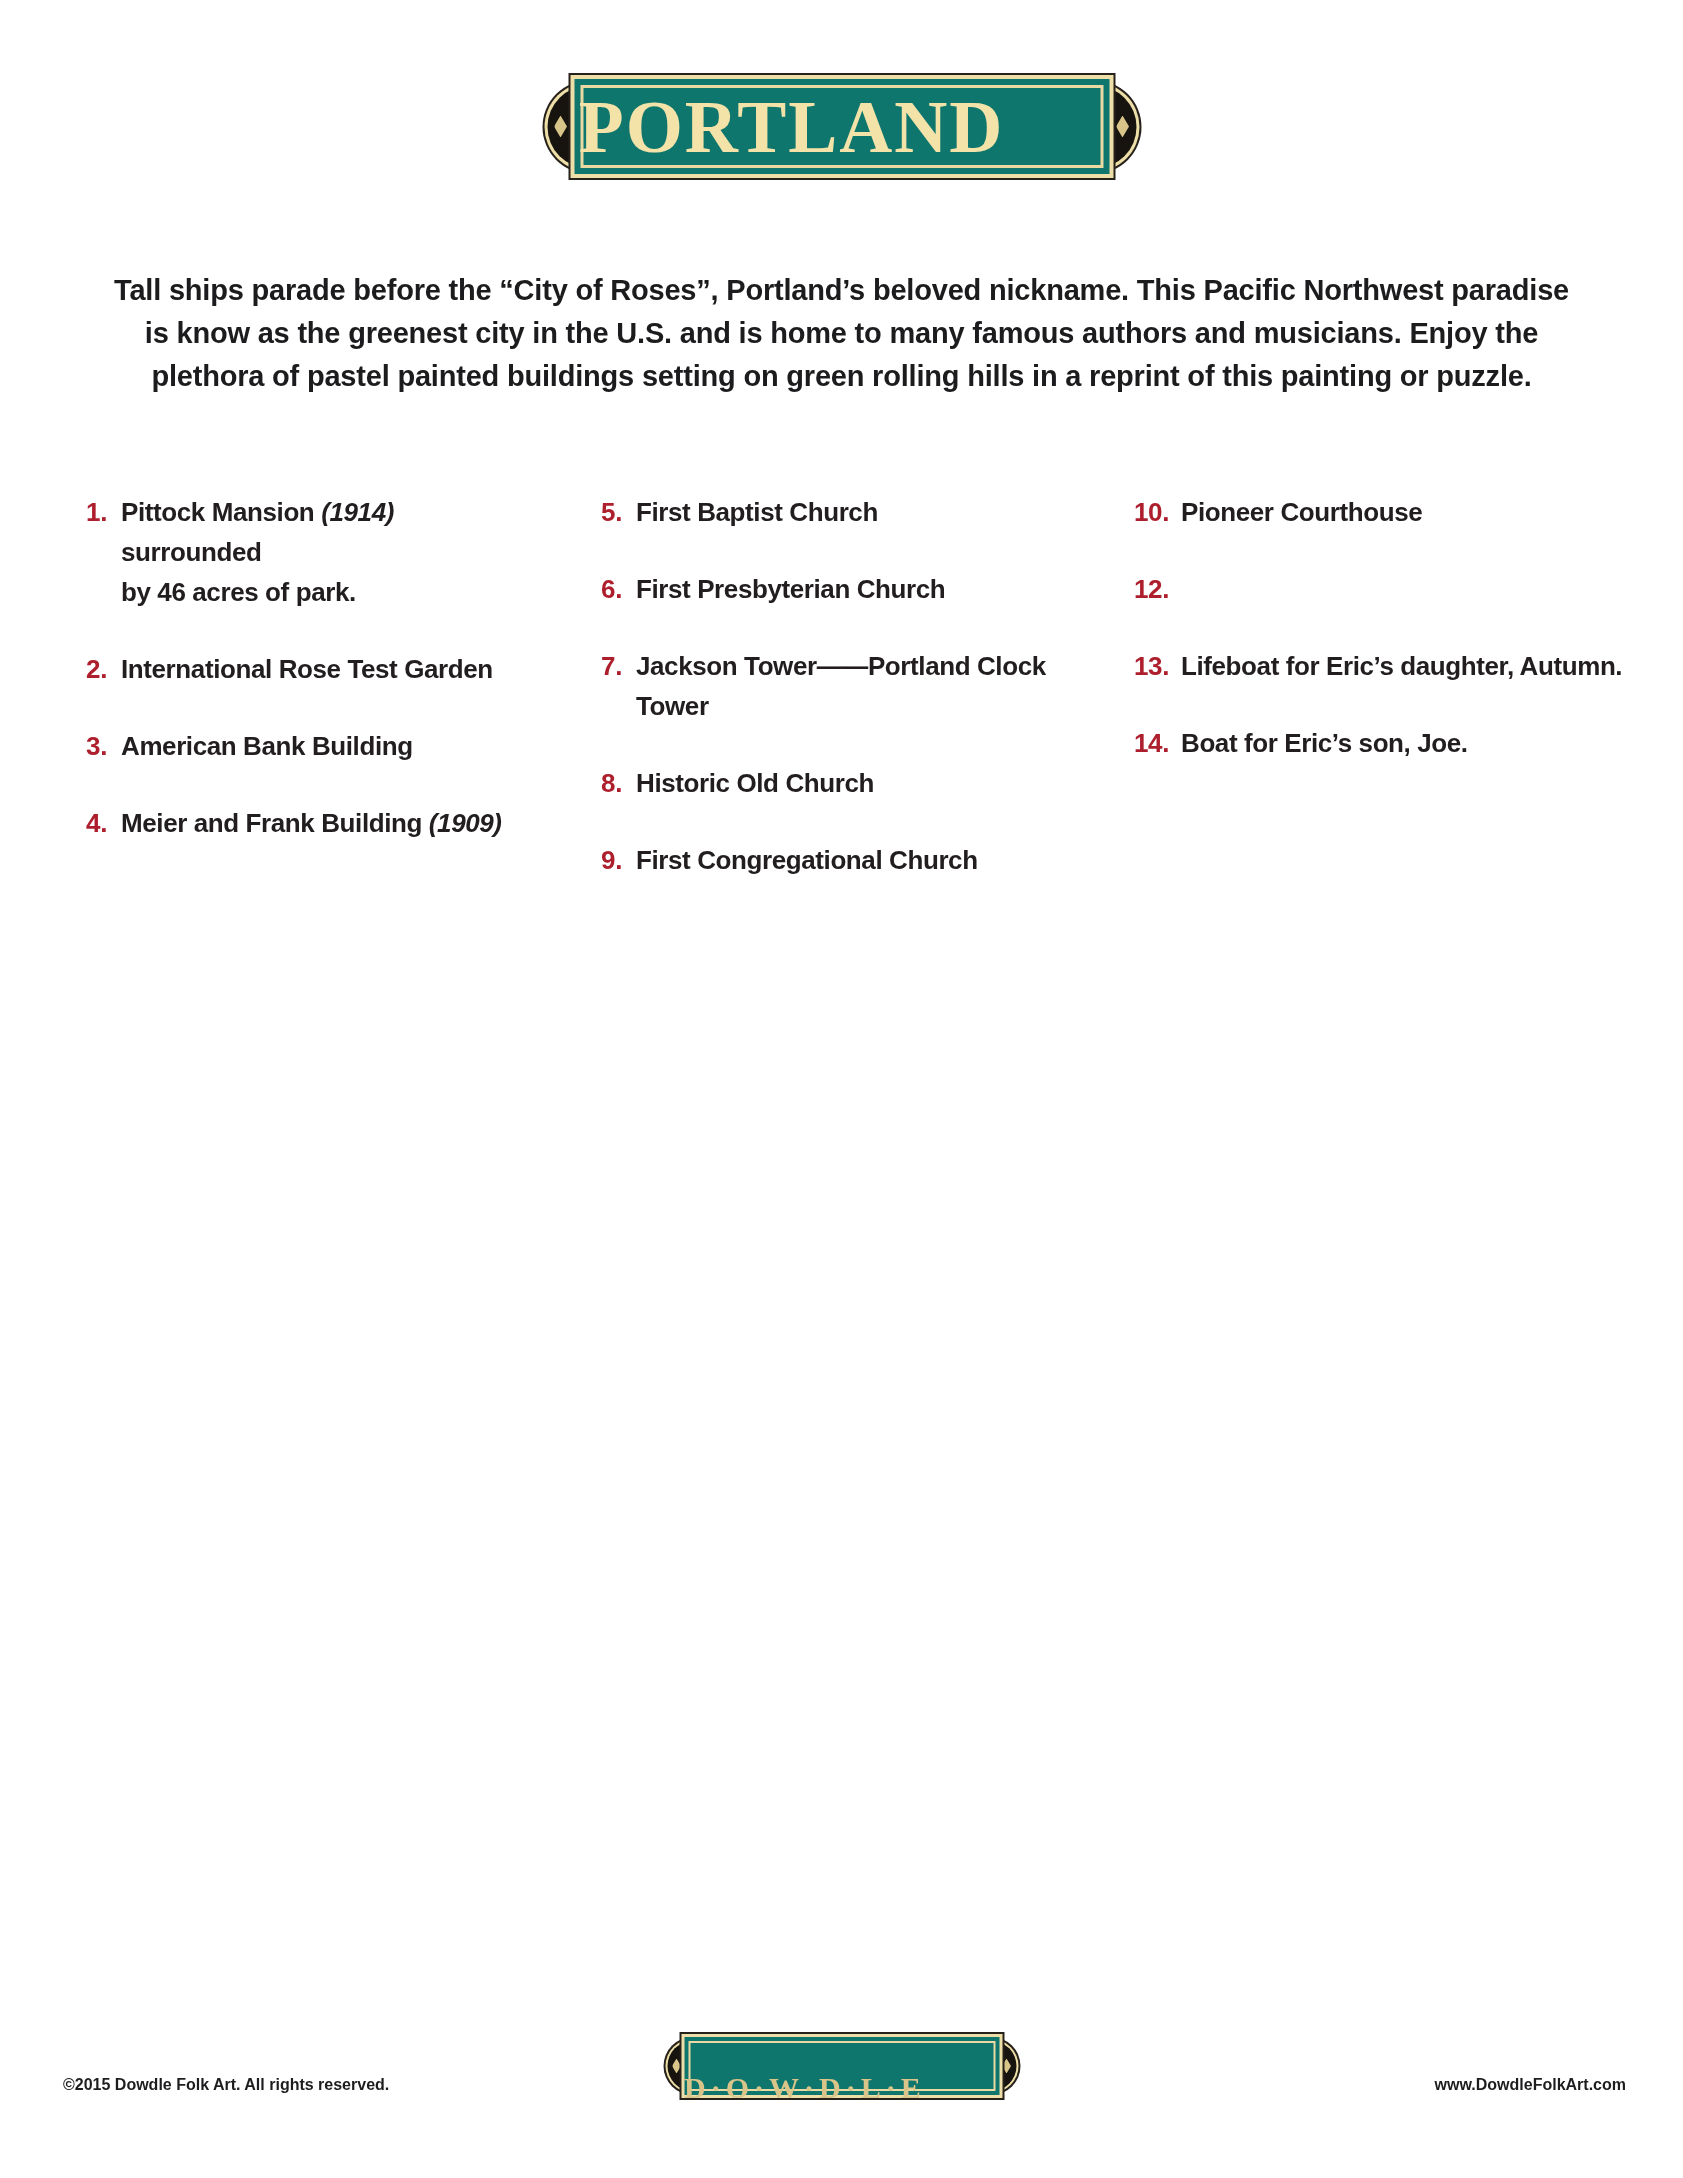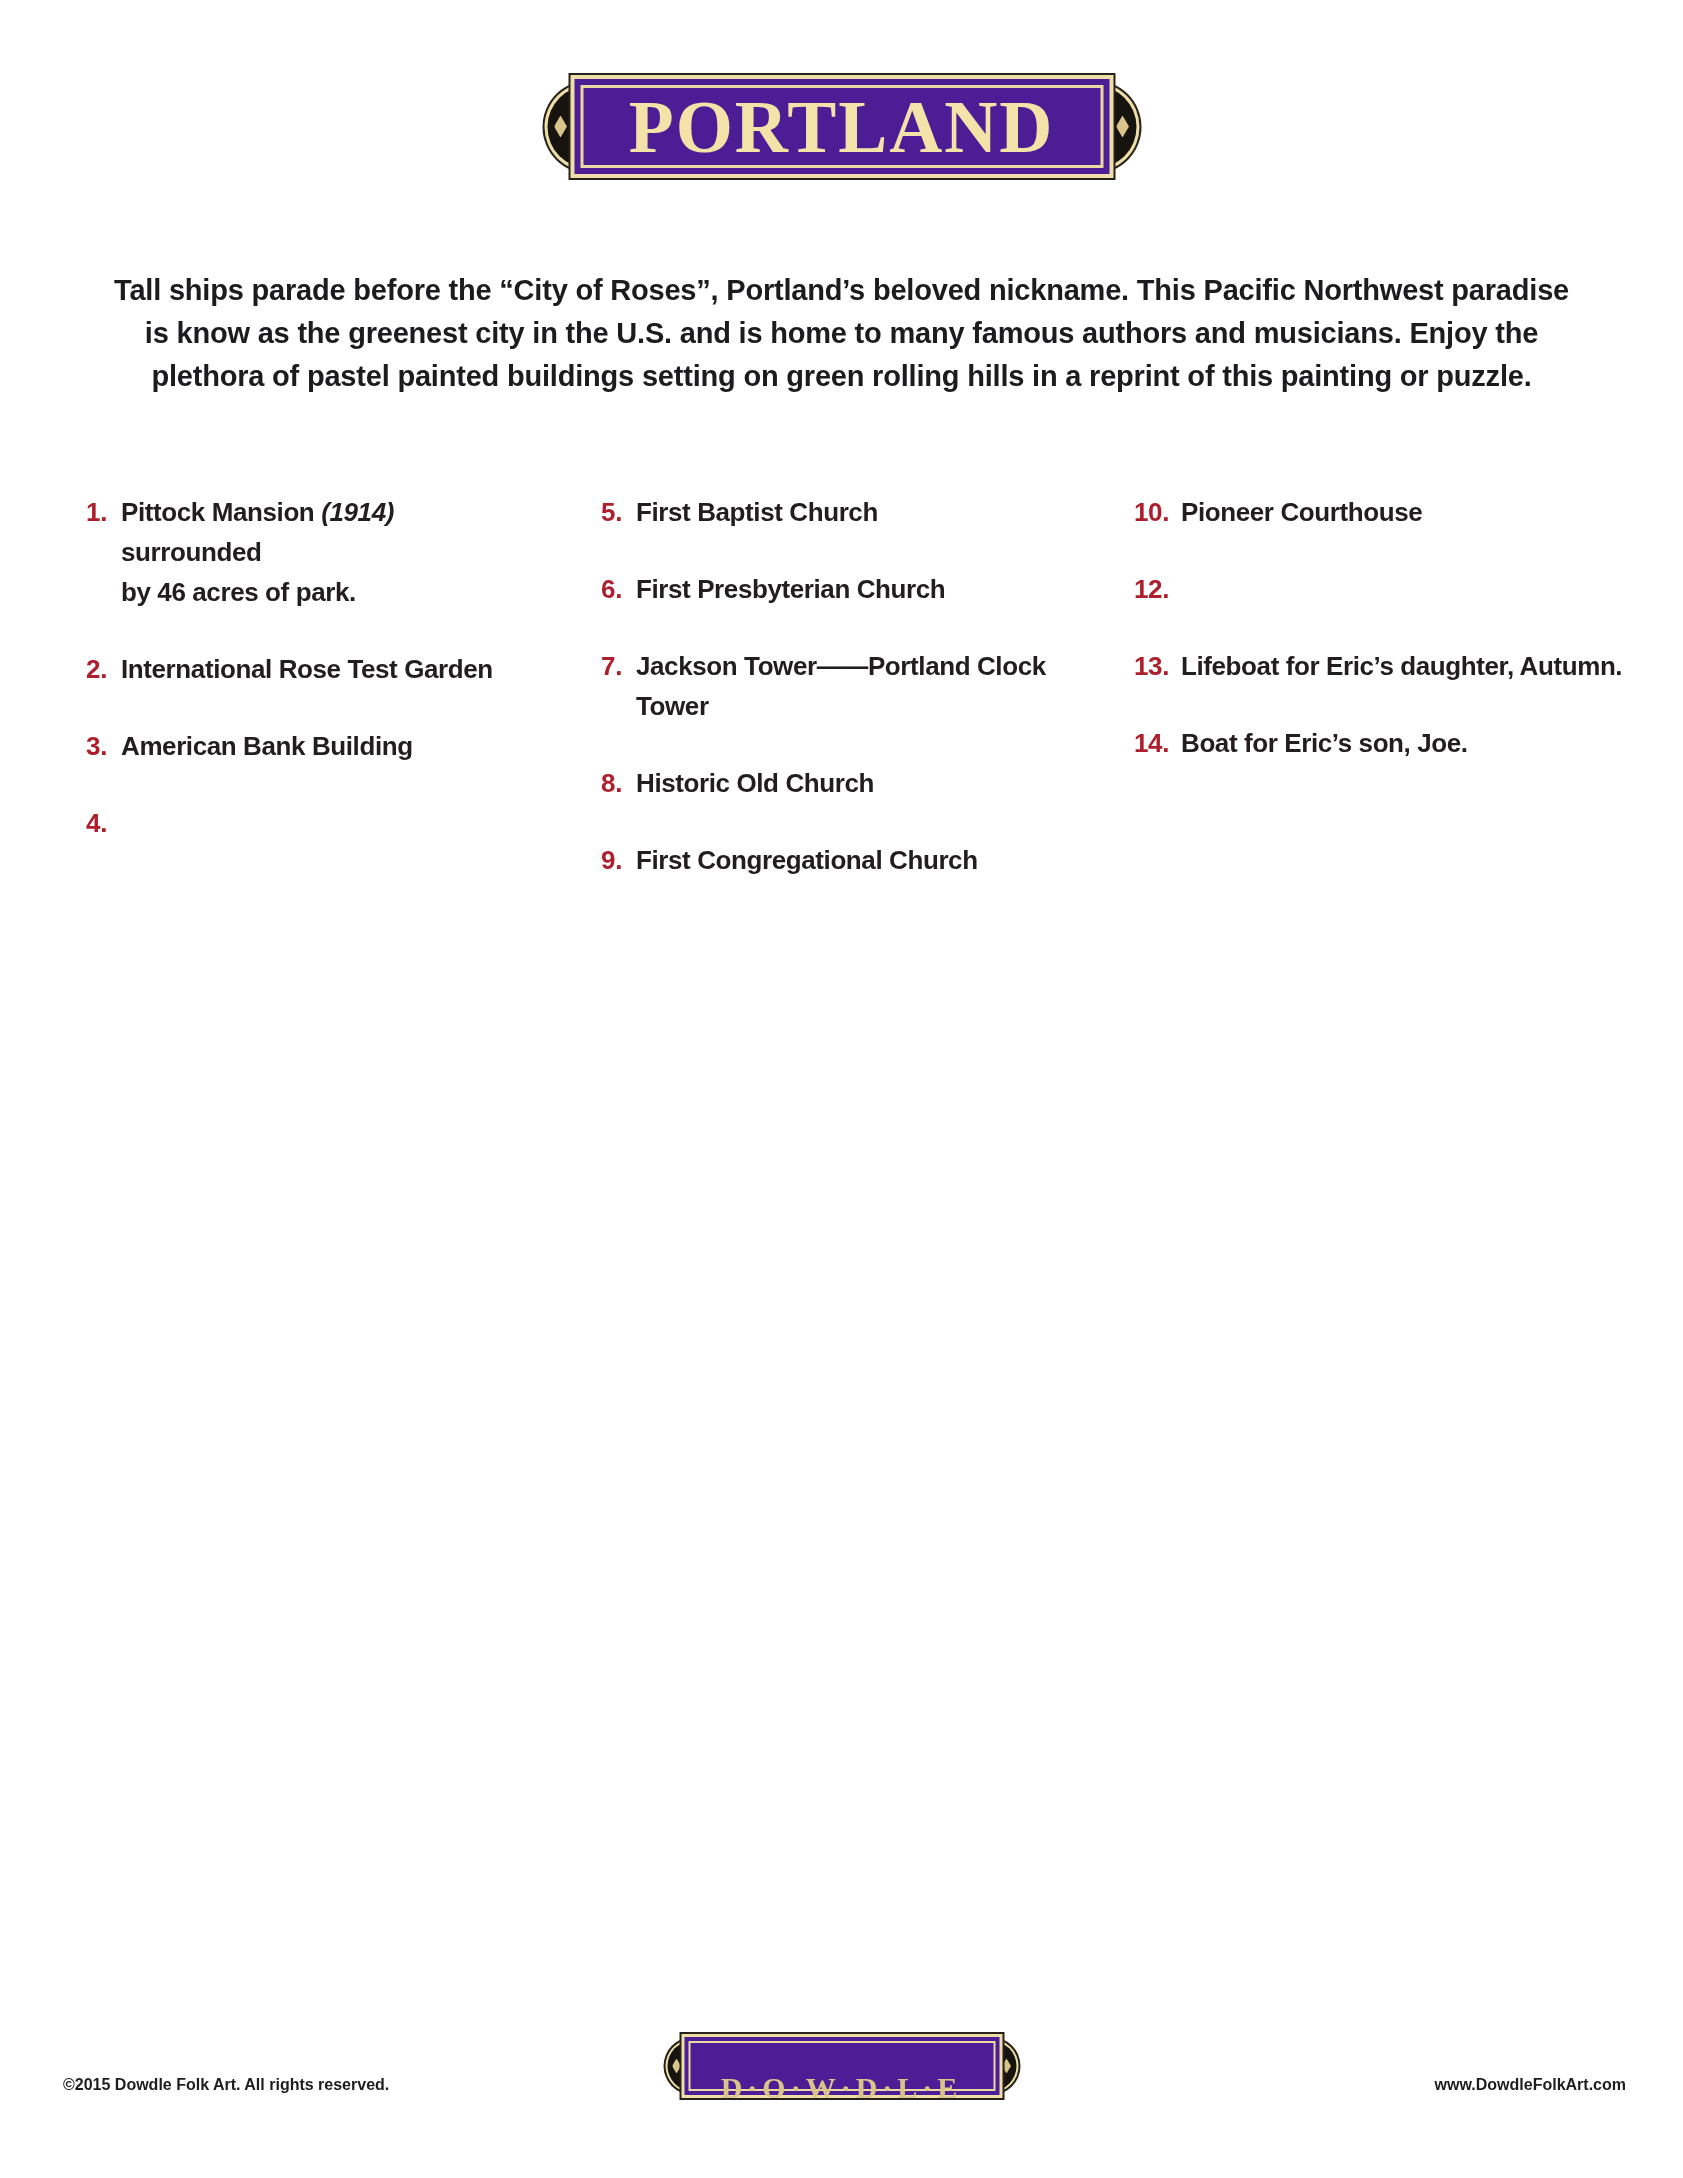--- a/index.html
+++ b/index.html
@@ -30,22 +30,22 @@
     background:#d9c58a; clip-path:polygon(50% 0,100% 50%,50% 100%,0 50%);
   }
   .top .gem { width:13px; height:22px; }
   .bottom .gem { width:9px; height:15px; }
   .ear.left  .gem { left:7px; }
   .ear.right .gem { right:7px; }
   .bottom .ear.left .gem { left:5px; }
   .bottom .ear.right .gem { right:5px; }
 
   .plaque {
-    position:absolute; inset:0; background:#4c1d95; z-index:1;
-    display:flex; align-items:center; justify-content:center;
+    position:absolute; inset:0; background:#0f766e; z-index:1;
+    display:flex; align-items:center; justify-content:flex-start;
   }
   .top .plaque { box-shadow:0 0 0 4px #eedfa8, 0 0 0 6px #26211a; }
   .bottom .plaque { box-shadow:0 0 0 3px #eedfa8, 0 0 0 5px #26211a; }
   .plaque::before {
     content:""; position:absolute; pointer-events:none;
   }
   .top .plaque::before { inset:6px; border:3px solid #e9d9a2; }
   .bottom .plaque::before { inset:4px; border:2px solid #e9d9a2; }
 
   .plaque-text {
@@ -118,20 +118,21 @@
   <div class="item">
     <span class="num">2.</span>
     <span class="txt"><span>International Rose Test Garden</span></span>
   </div>
   <div class="item">
     <span class="num">3.</span>
     <span class="txt"><span>American Bank Building</span></span>
   </div>
   <div class="item">
     <span class="num">4.</span>
+    <span class="txt"><span>Meier and Frank Building </span><em>(1909)</em></span>
   </div>
 </div>
 
 <div class="col col2">
   <div class="item">
     <span class="num">5.</span>
     <span class="txt"><span>First Baptist Church</span></span>
   </div>
   <div class="item">
     <span class="num">6.</span>

